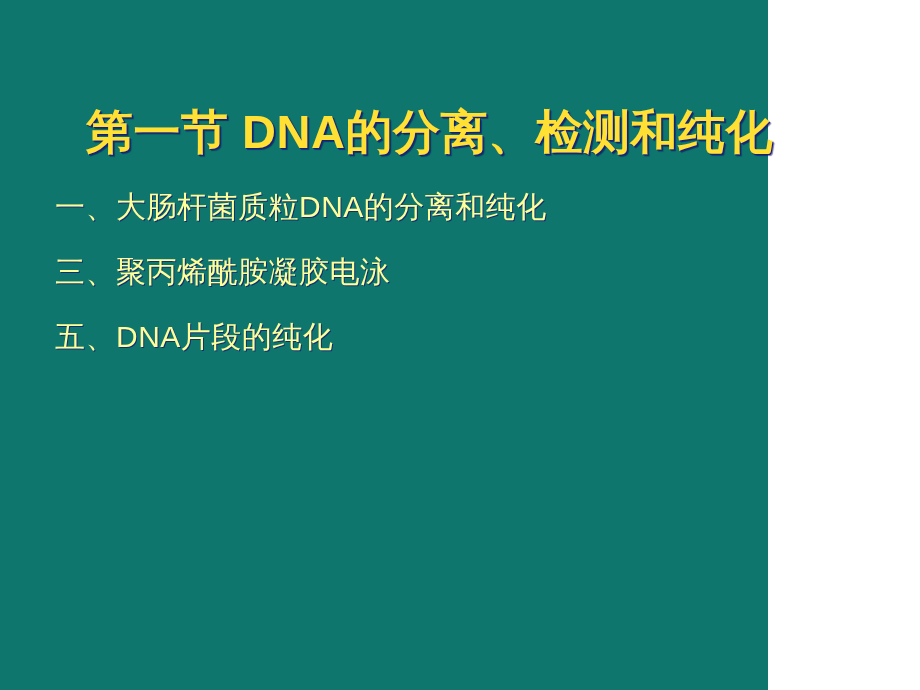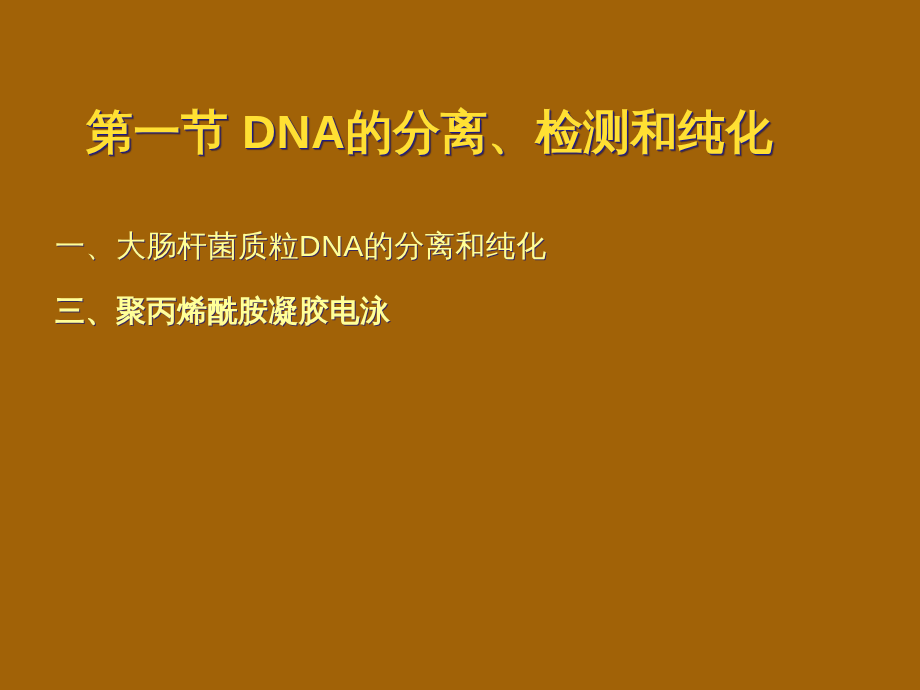--- a/index.html
+++ b/index.html
@@ -8,23 +8,23 @@
   }
   body {
     width: 920px;
     height: 690px;
     overflow: hidden;
     font-family: "Liberation Sans", "DejaVu Sans", sans-serif;
   }
 
   .slide {
     position: relative;
-    width: 920px;
+    width: 768px;
     height: 690px;
-    background: #a16207;
+    background: #0f766e;
     box-sizing: border-box;
   }
 
   
   .slide-title {
     position: absolute;
     left: 86px;
     top: 74px;
     width: 780px;
     font-size: 47px;
@@ -55,32 +55,32 @@
     line-height: 38px;
     color: #FFFF99;
     white-space: nowrap;
     letter-spacing: 0.5px;
     text-shadow:
       1px 1px 0 rgba(20, 20, 120, 0.75);
   }
 
   .bullet-item.regular {
     font-weight: normal;
-    margin-top: 39px;
   }
 
   .bullet-item.bold {
-    font-weight: bold;
+    font-weight: normal;
   }
 </style>
 </head>
 <body>
 
 <div class="slide">
 
   <h1 class="slide-title">第一节  DNA的分离、检测和纯化</h1>
 
   <ul class="bullet-list">
     <li class="bullet-item regular">一、大肠杆菌质粒DNA的分离和纯化</li>
     <li class="bullet-item bold">三、聚丙烯酰胺凝胶电泳</li>
+    <li class="bullet-item bold">五、DNA片段的纯化</li>
   </ul>
 
 </div>
 
 </body></html>

